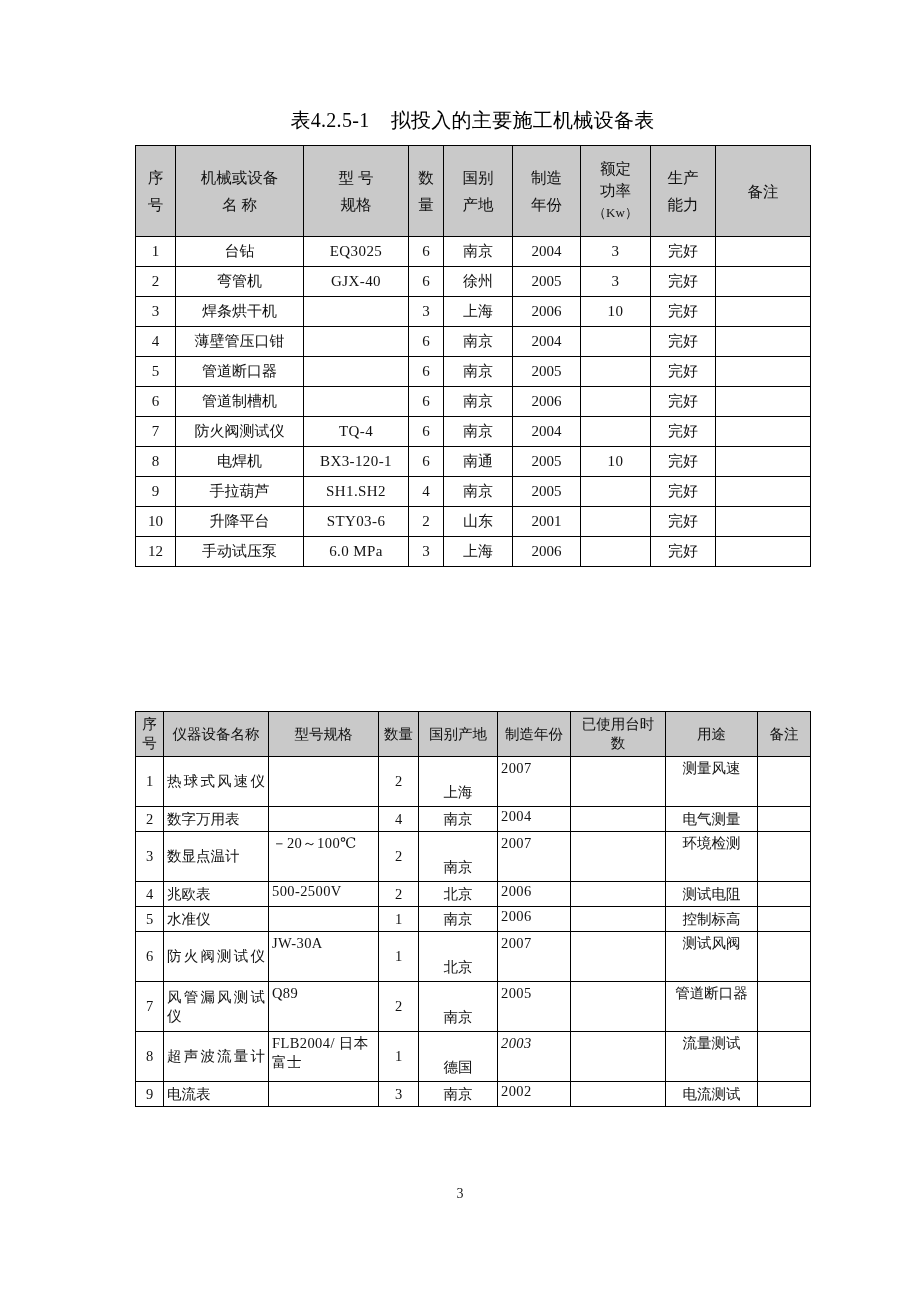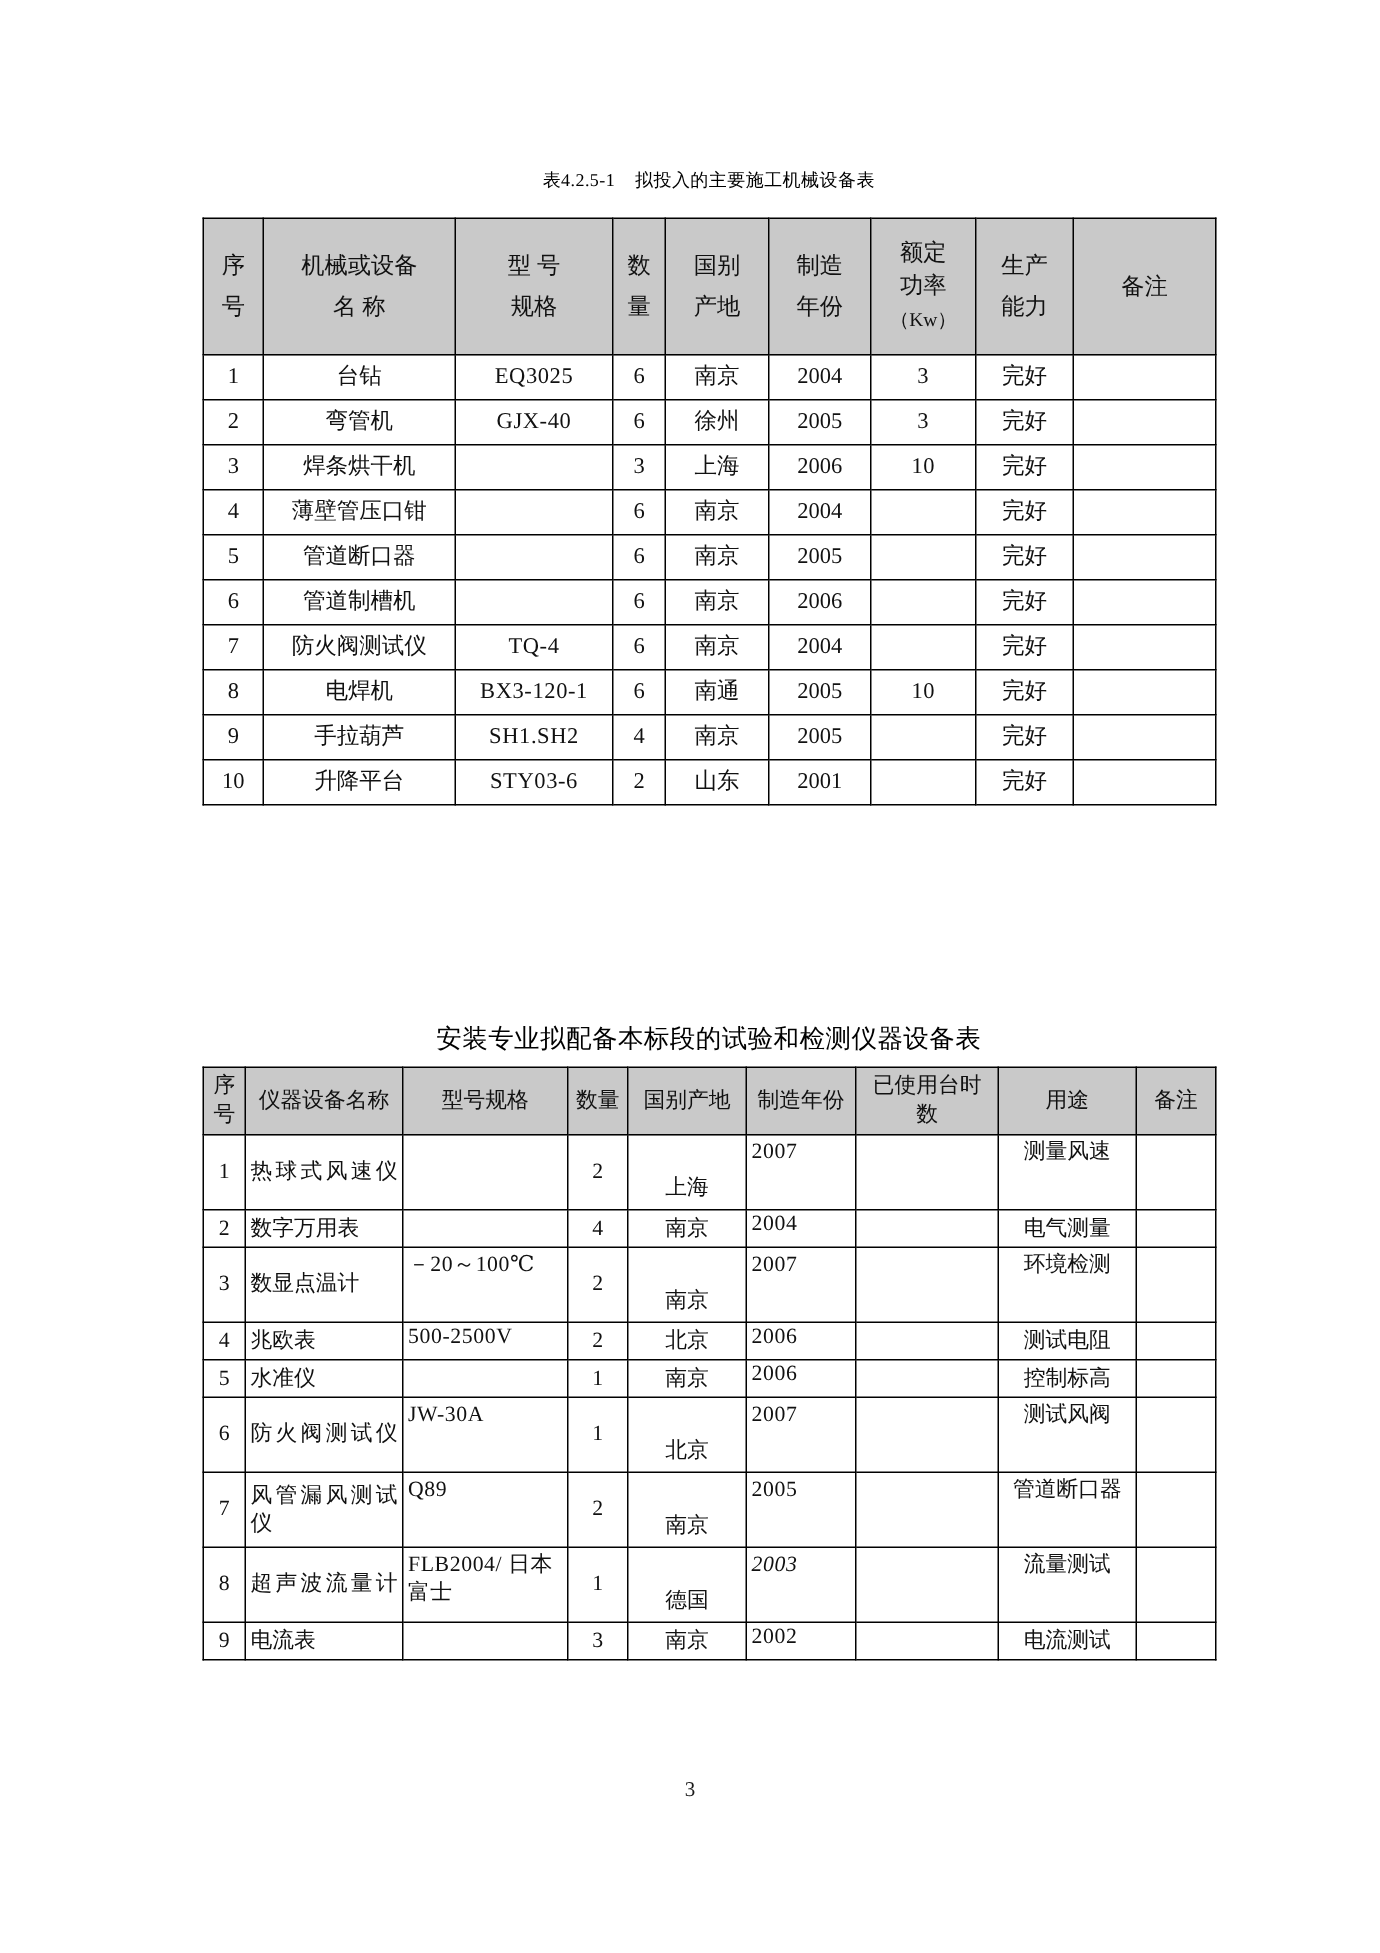--- a/index.html
+++ b/index.html
@@ -23,21 +23,21 @@
     height: 1302px;
   }
 
   
   .t1-title {
     position: absolute;
     left: 135px;
     top: 108px;
     width: 675px;
     text-align: center;
-    font-size: 12px;
+    font-size: 20px;
     line-height: 24px;
     letter-spacing: 0.3px;
     white-space: pre;
   }
 
   .tbl {
     position: absolute;
     border-collapse: collapse;
     table-layout: fixed;
     background: #ffffff;
@@ -307,24 +307,34 @@
           <td>10</td>
           <td>升降平台</td>
           <td class="mono-ish">STY03-6</td>
           <td>2</td>
           <td>山东</td>
           <td>2001</td>
           <td class="mono-ish"></td>
           <td>完好</td>
           <td></td>
         </tr>
+        <tr>
+          <td>12</td>
+          <td>手动试压泵</td>
+          <td class="mono-ish">6.0 MPa</td>
+          <td>3</td>
+          <td>上海</td>
+          <td>2006</td>
+          <td class="mono-ish"></td>
+          <td>完好</td>
+          <td></td>
+        </tr>
       </tbody>
   </table>
 
-  <div class="t2-title">安装专业拟配备本标段的试验和检测仪器设备表</div>
 
   <table class="tbl" id="table2">
     <colgroup>
       <col style="width:28px">
       <col style="width:105px">
       <col style="width:110px">
       <col style="width:40px">
       <col style="width:79px">
       <col style="width:73px">
       <col style="width:95px">

